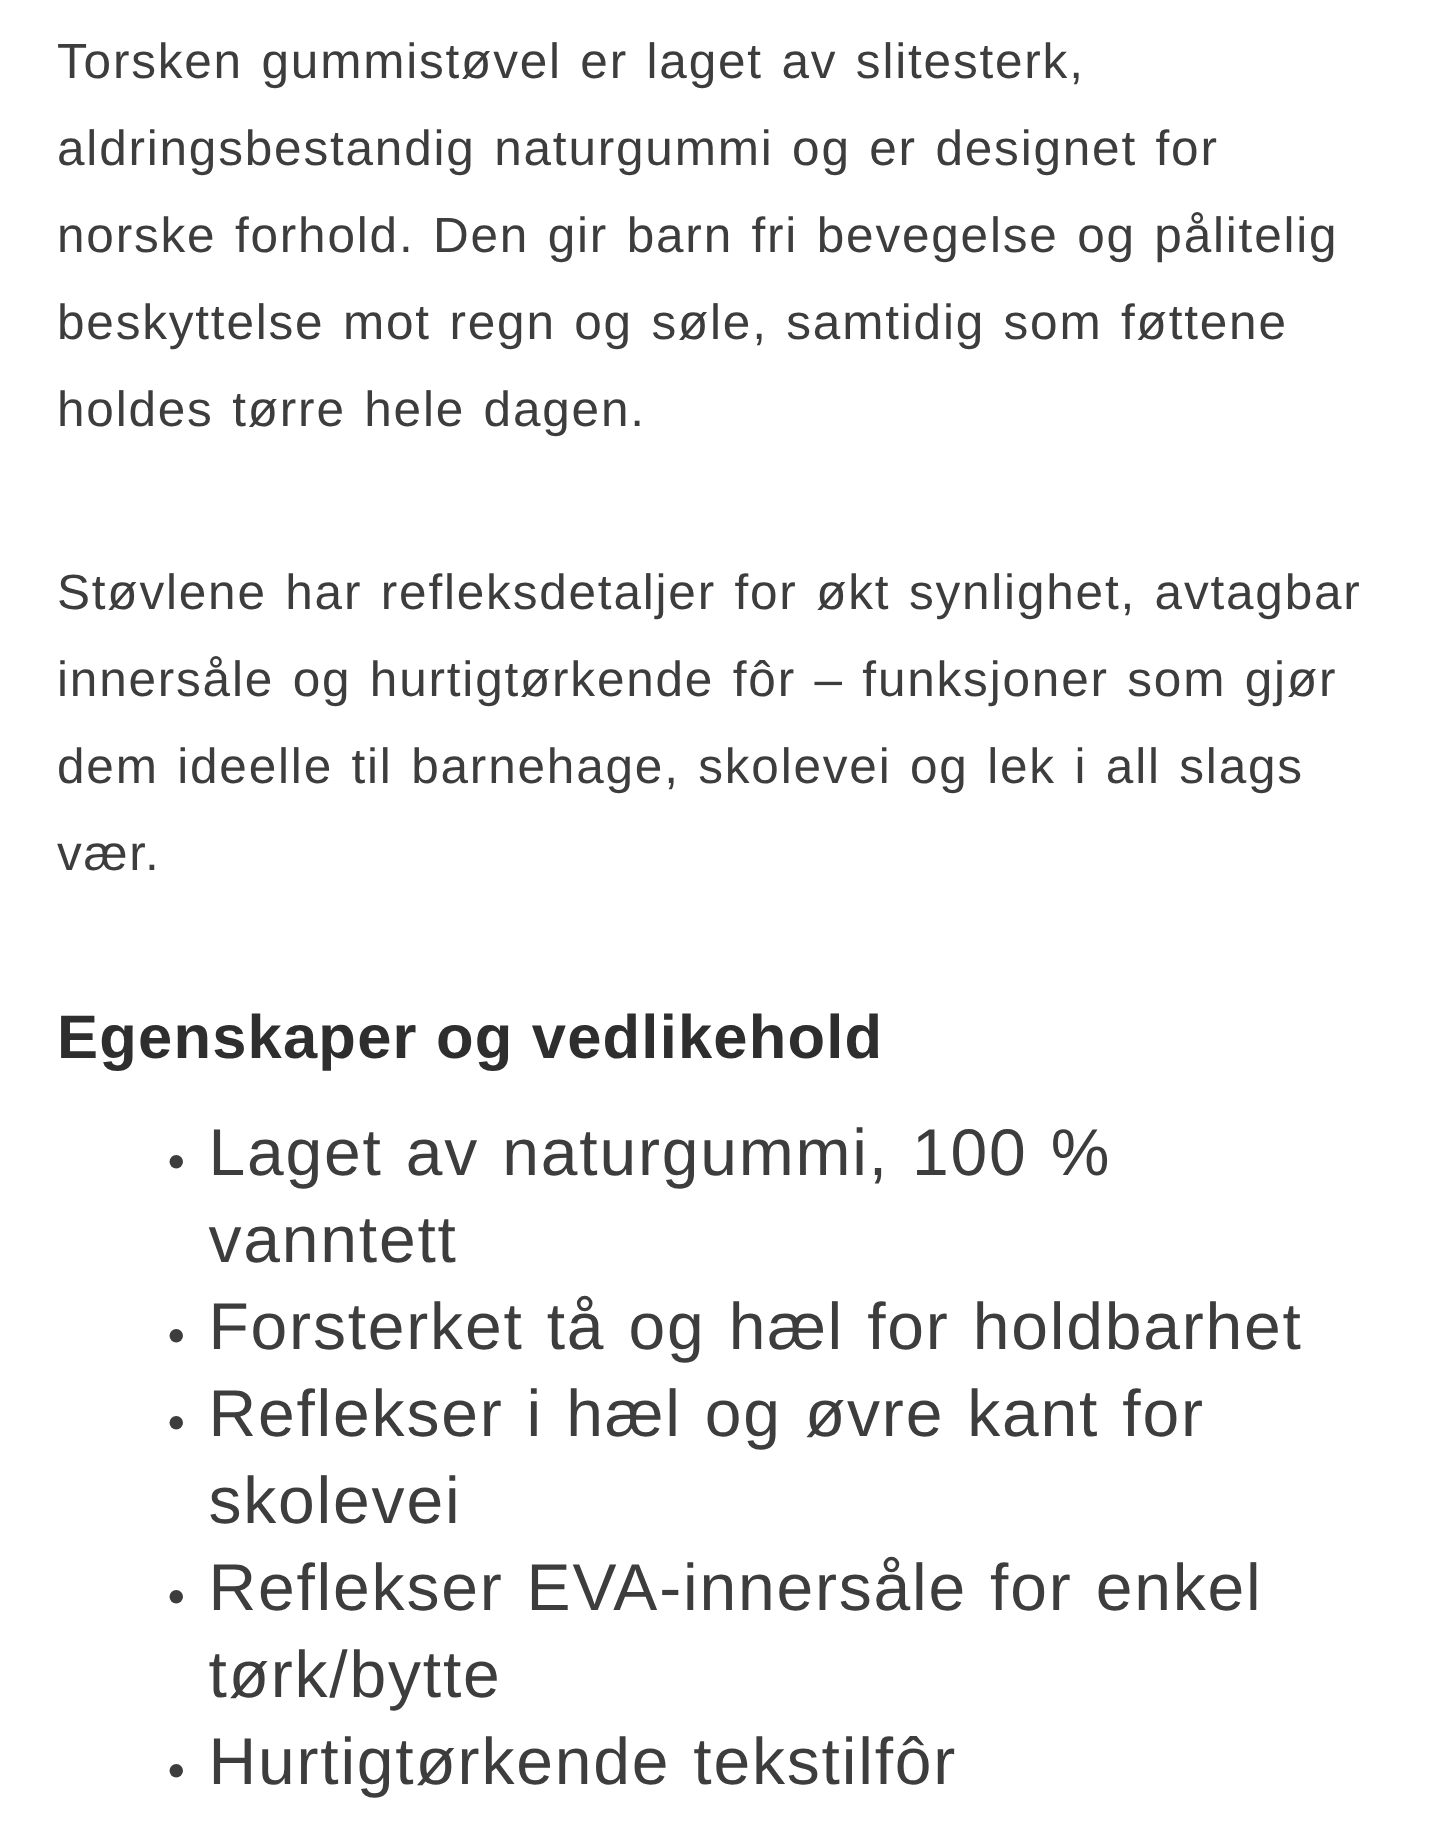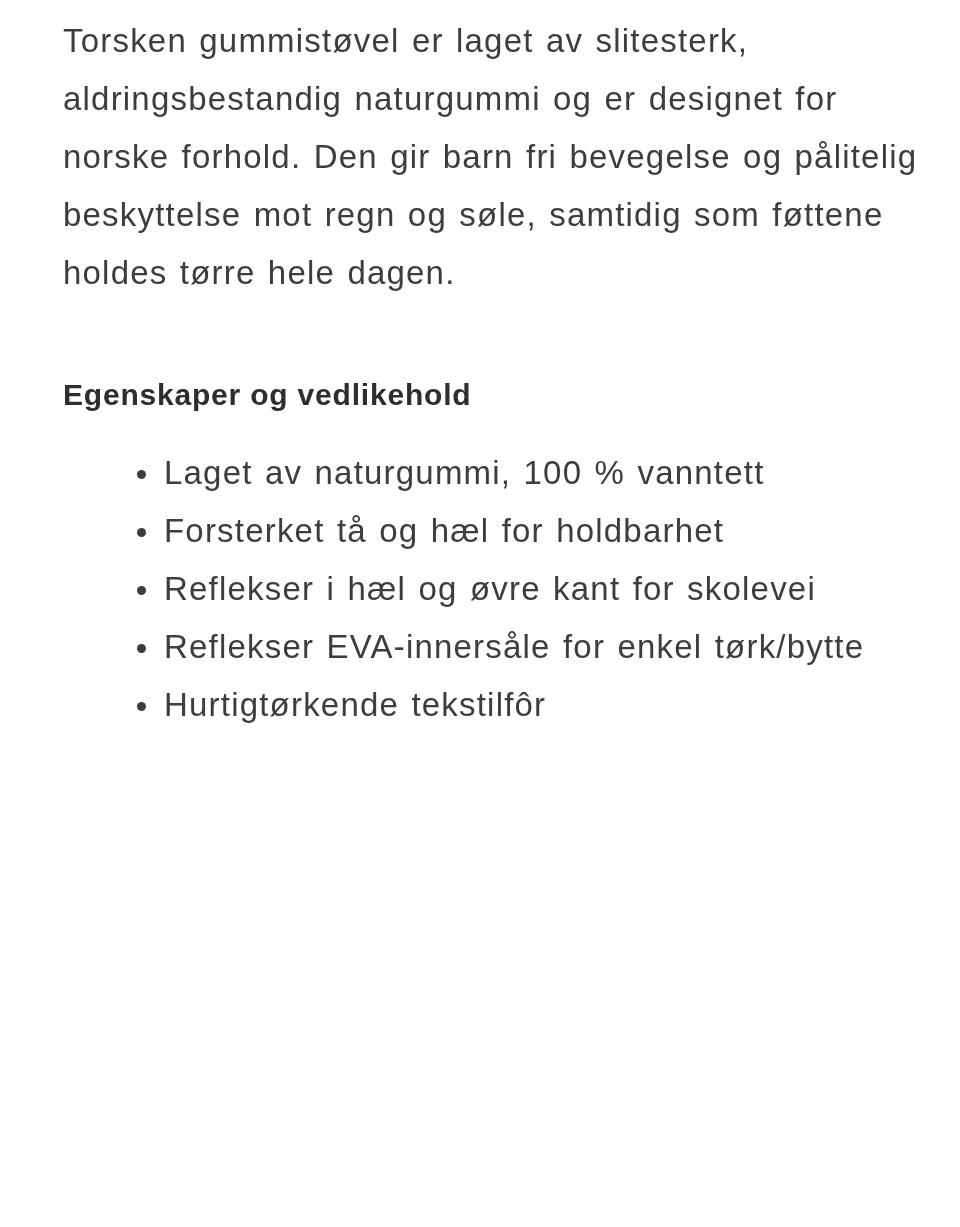--- a/index.html
+++ b/index.html
@@ -10,65 +10,65 @@
   }
   body {
     width: 960px;
     min-height: 1227px;
     font-family: "Liberation Sans", "DejaVu Sans", sans-serif;
     color: #3d3d3d;
     -webkit-font-smoothing: antialiased;
   }
   .page {
     padding: 12px 38px 20px 38px;
-    margin-left: 25px;
   }
   .desc-paragraph {
     font-size: 33px;
     line-height: 58px;
     letter-spacing: 1.2px;
     word-spacing: 2px;
     max-width: 872px;
     margin: 0 0 64px 0;
     font-weight: 400;
   }
   .features-heading {
-    font-size: 30px;
+    font-size: 41px;
     line-height: 58px;
     letter-spacing: 0.8px;
     font-weight: 700;
     color: #2e2e2e;
     margin: 0 0 20px 0;
   }
   .features-list {
     margin: 0;
     padding: 0 0 0 99px;
     list-style: disc outside;
   }
   .features-list li {
-    font-size: 33px;
+    font-size: 44px;
     line-height: 58px;
     letter-spacing: 1.2px;
     word-spacing: 2px;
     max-width: 742px;
     margin: 0;
     padding-left: 2px;
   }
   .features-list li::marker {
     color: #3d3d3d;
     font-size: 30px;
   }
 </style>
 </head>
 <body>
 
 <main class="page">
 
   <p class="desc-paragraph">Torsken gummistøvel er laget av slitesterk, aldringsbestandig naturgummi og er designet for norske forhold. Den gir barn fri bevegelse og pålitelig beskyttelse mot regn og søle, samtidig som føttene holdes tørre hele dagen.</p>
 
+  <p class="desc-paragraph">Støvlene har refleksdetaljer for økt synlighet, avtagbar innersåle og hurtigtørkende fôr – funksjoner som gjør dem ideelle til barnehage, skolevei og lek i all slags vær.</p>
 
   <h2 class="features-heading">Egenskaper og vedlikehold</h2>
 
   <ul class="features-list">
     <li>Laget av naturgummi, 100 % vanntett</li>
     <li>Forsterket tå og hæl for holdbarhet</li>
     <li>Reflekser i hæl og øvre kant for skolevei</li>
     <li>Reflekser EVA-innersåle for enkel tørk/bytte</li>
     <li>Hurtigtørkende tekstilfôr</li>
   </ul>

